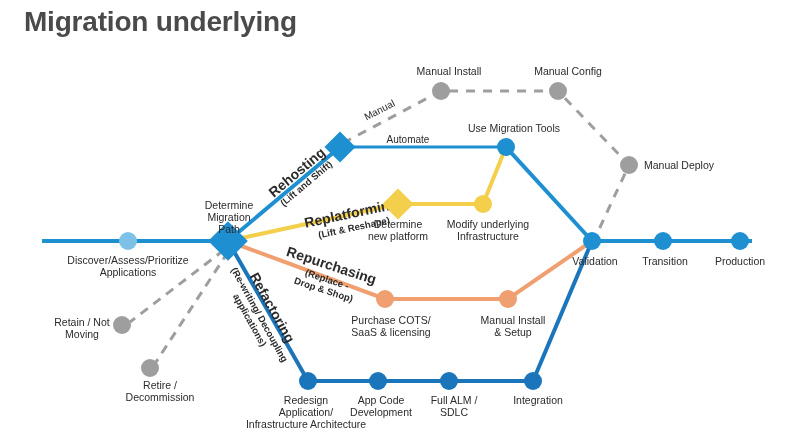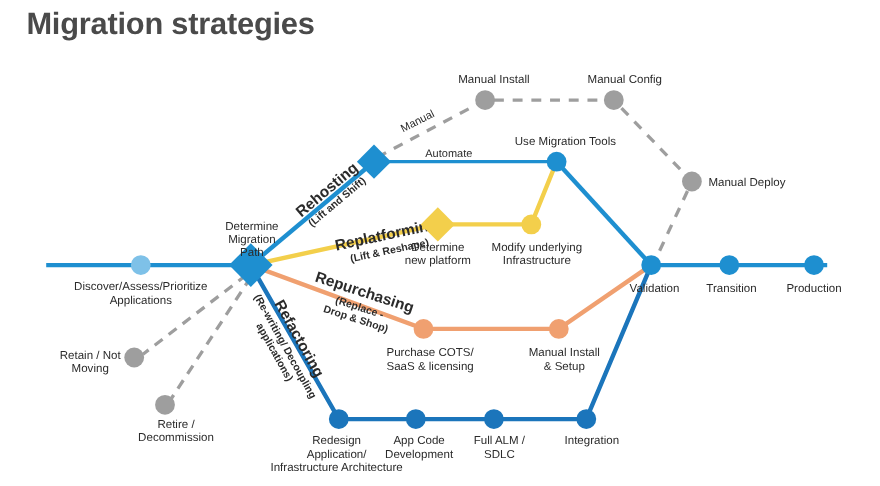--- a/index.html
+++ b/index.html
@@ -60,21 +60,21 @@
   }
   .edge-label {
     font-size: 10px;
   }
 </style>
 </head>
 <body>
 
 <div id="page">
 
-  <div id="page-title">Migration strategies</div>
+  <div id="page-title">Migration underlying</div>
 
   <svg id="diagram" viewBox="0 0 800 442">
 
     <g>
 
       <line x1="42" y1="241" x2="228" y2="241" stroke="#1e8fd0" stroke-width="4"></line>
 
       <line x1="224" y1="250" x2="130" y2="322" stroke="#9e9e9e" stroke-width="3" stroke-dasharray="9 7"></line>
 
       <line x1="228" y1="252" x2="154" y2="365" stroke="#9e9e9e" stroke-width="3" stroke-dasharray="9 7"></line>

